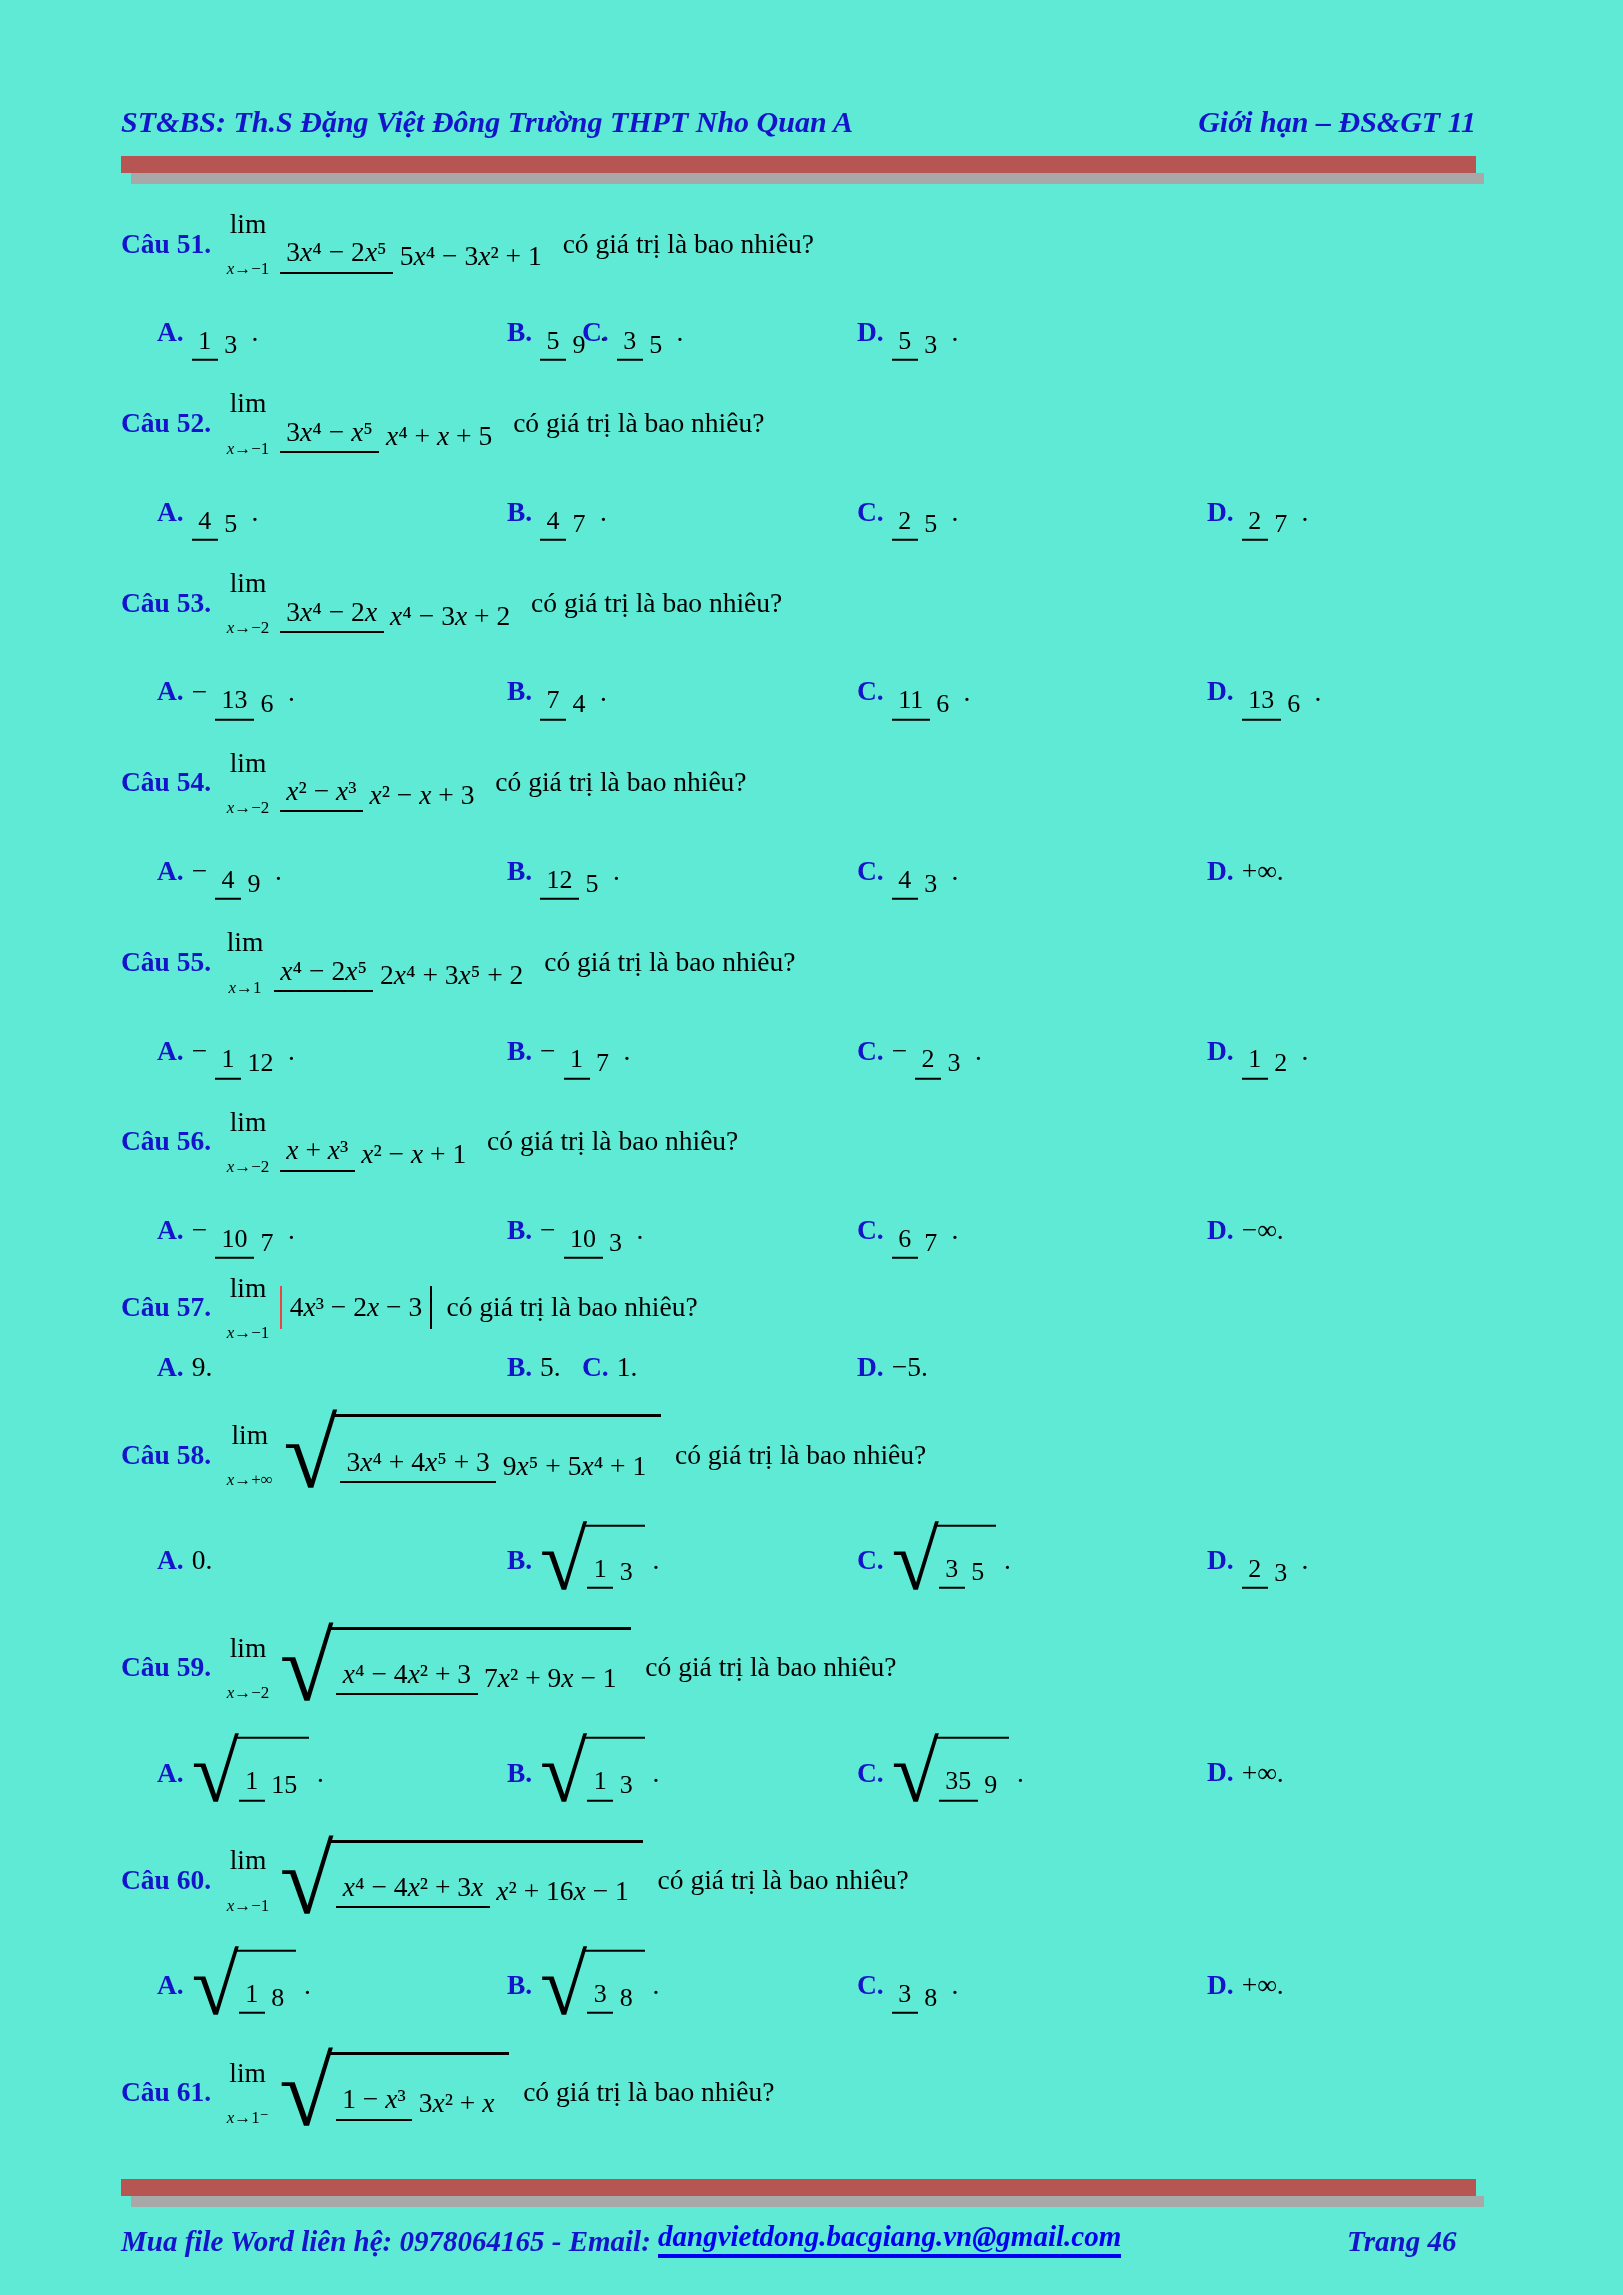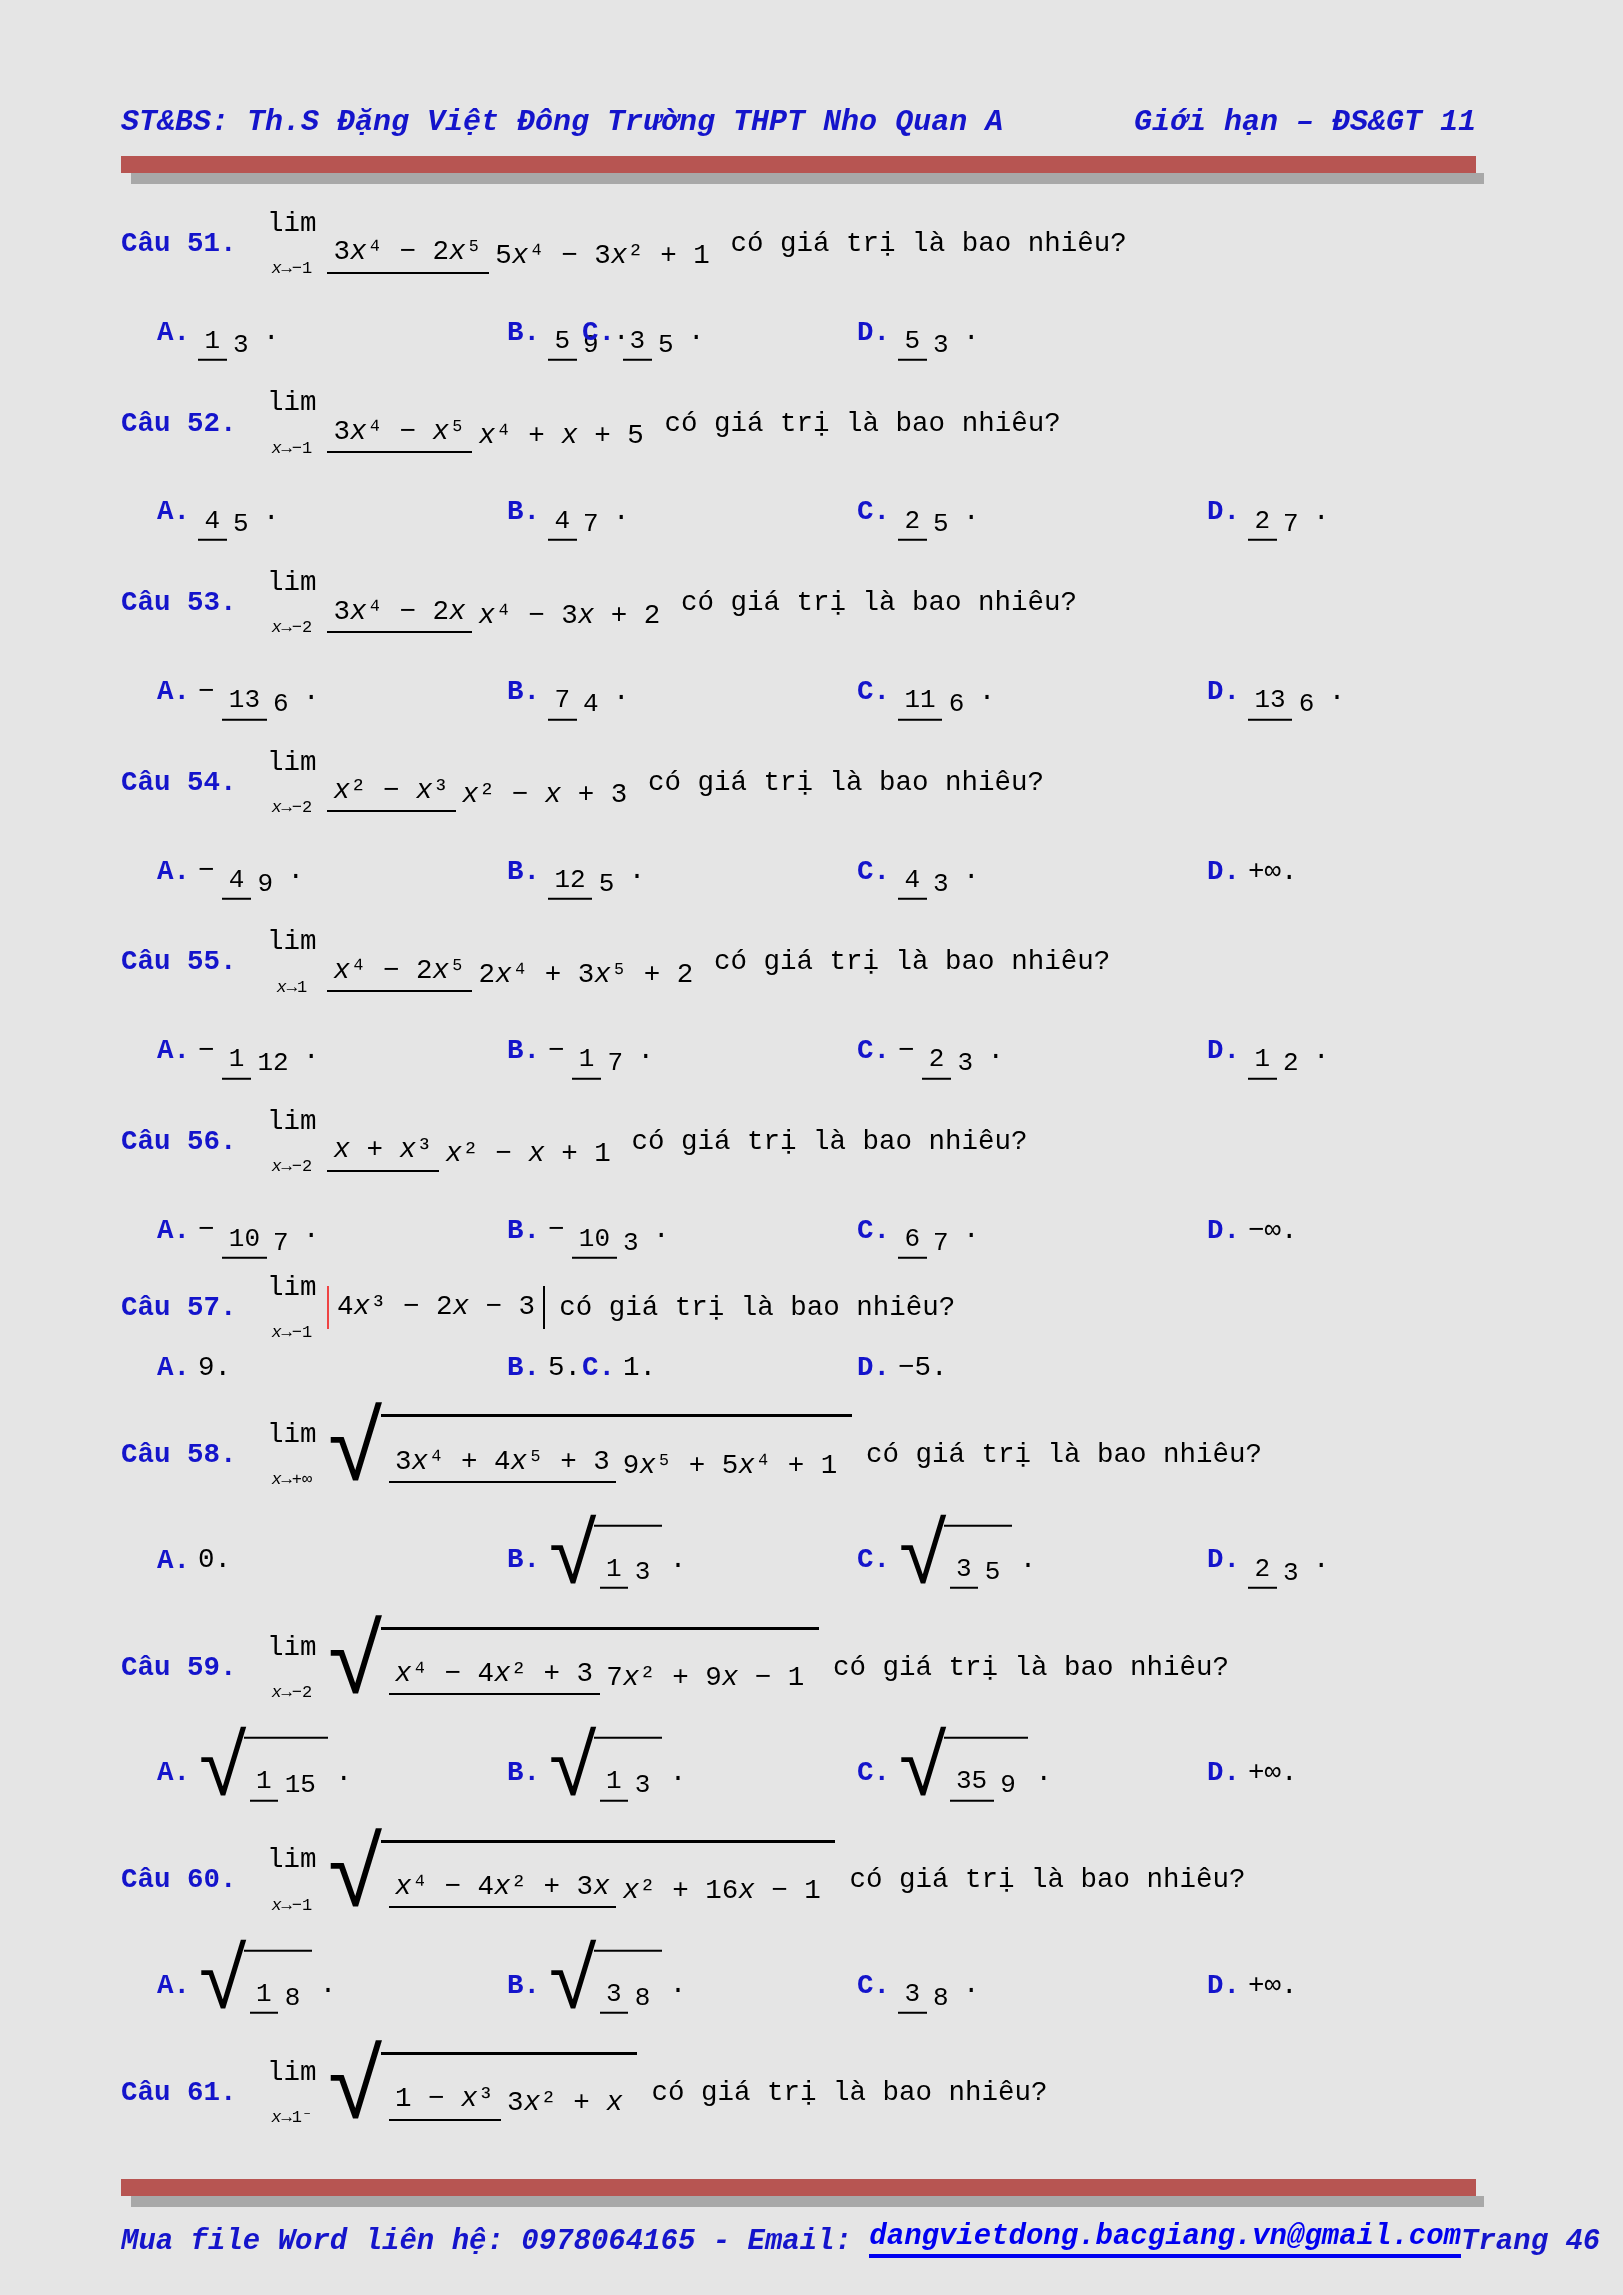--- a/index.html
+++ b/index.html
@@ -8,39 +8,39 @@
     --bar-red:#b75552;
     --bar-gray:#a8a8a8;
   }
   *{margin:0;padding:0;box-sizing:border-box;}
   html,body{background:#ffffff;}
   body{
     width:1623px;height:2295px;position:relative;
     font-family:"Liberation Serif","DejaVu Serif",serif;
     font-size:27.5px;color:#000;overflow:hidden;
   }
-  .page{position:absolute;inset:0;background:#e5e5e5;font-family:Liberation Mono, monospace;}
+  .page{position:absolute;inset:0;background:#5eead4;}
 
   
   .header{
     position:absolute;top:105px;left:121px;right:147px;
     display:flex;justify-content:space-between;align-items:baseline;
     color:var(--accent);font-weight:bold;font-style:italic;font-size:30px;
     white-space:nowrap;
   }
   .hbar-red{position:absolute;top:156px;left:121px;width:1355px;height:17px;background:var(--bar-red);}
   .hbar-gray{position:absolute;top:173px;left:131px;width:1353px;height:10.5px;background:var(--bar-gray);}
 
   
   .content{position:absolute;top:196px;left:121px;width:1381px;}
   .question{margin-bottom:2.6px;}
   .stem{display:flex;align-items:center;gap:10.5px;min-height:95px;}
   .stem-abs{min-height:65px;align-items:center;}
   .stem-sqrt{min-height:118px;}
-  .qlabel{color:var(--accent);font-weight:bold;white-space:nowrap;margin-right:20px;}
+  .qlabel{color:var(--accent);font-weight:bold;white-space:nowrap;margin-right:5px;}
   .tail{white-space:nowrap;margin-left:3.9px;}
 
   .lim{display:inline-flex;flex-direction:column;align-items:center;}
   .limword{line-height:1;}
   .limsub{font-size:17px;line-height:1;margin-top:23px;white-space:nowrap;}
 
   .frac,.afrac{display:inline-flex;align-items:stretch;text-align:center;margin-top:24px;}
   .frac .num,.afrac .num{border-bottom:2px solid #000;padding:0 6.5px 3.9px;line-height:1.1;}
   .frac .den,.afrac .den{padding:3.9px 6.5px 0;line-height:1.1;}
 

